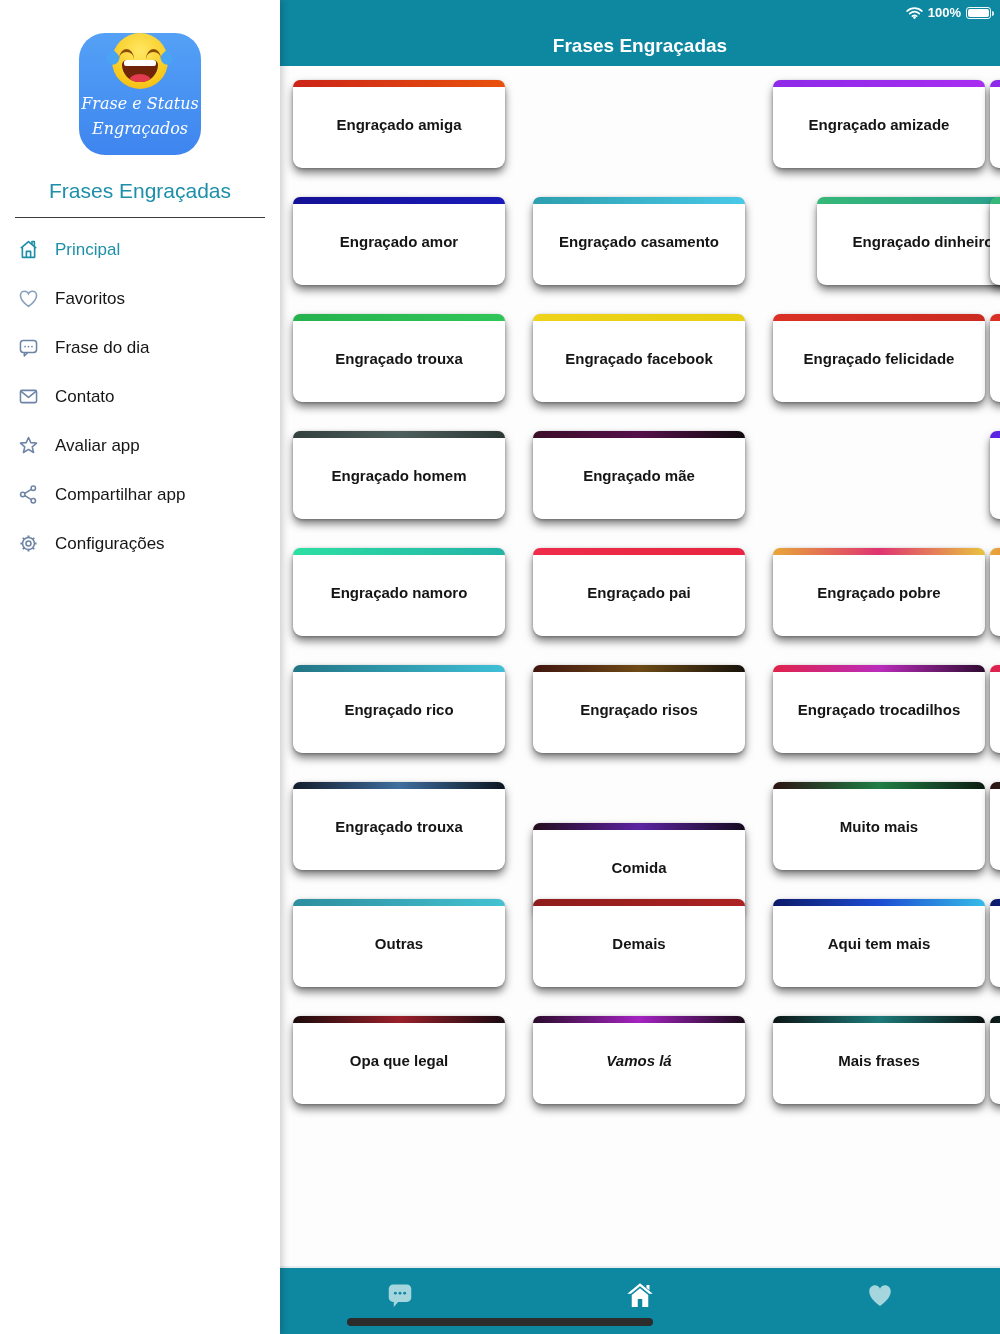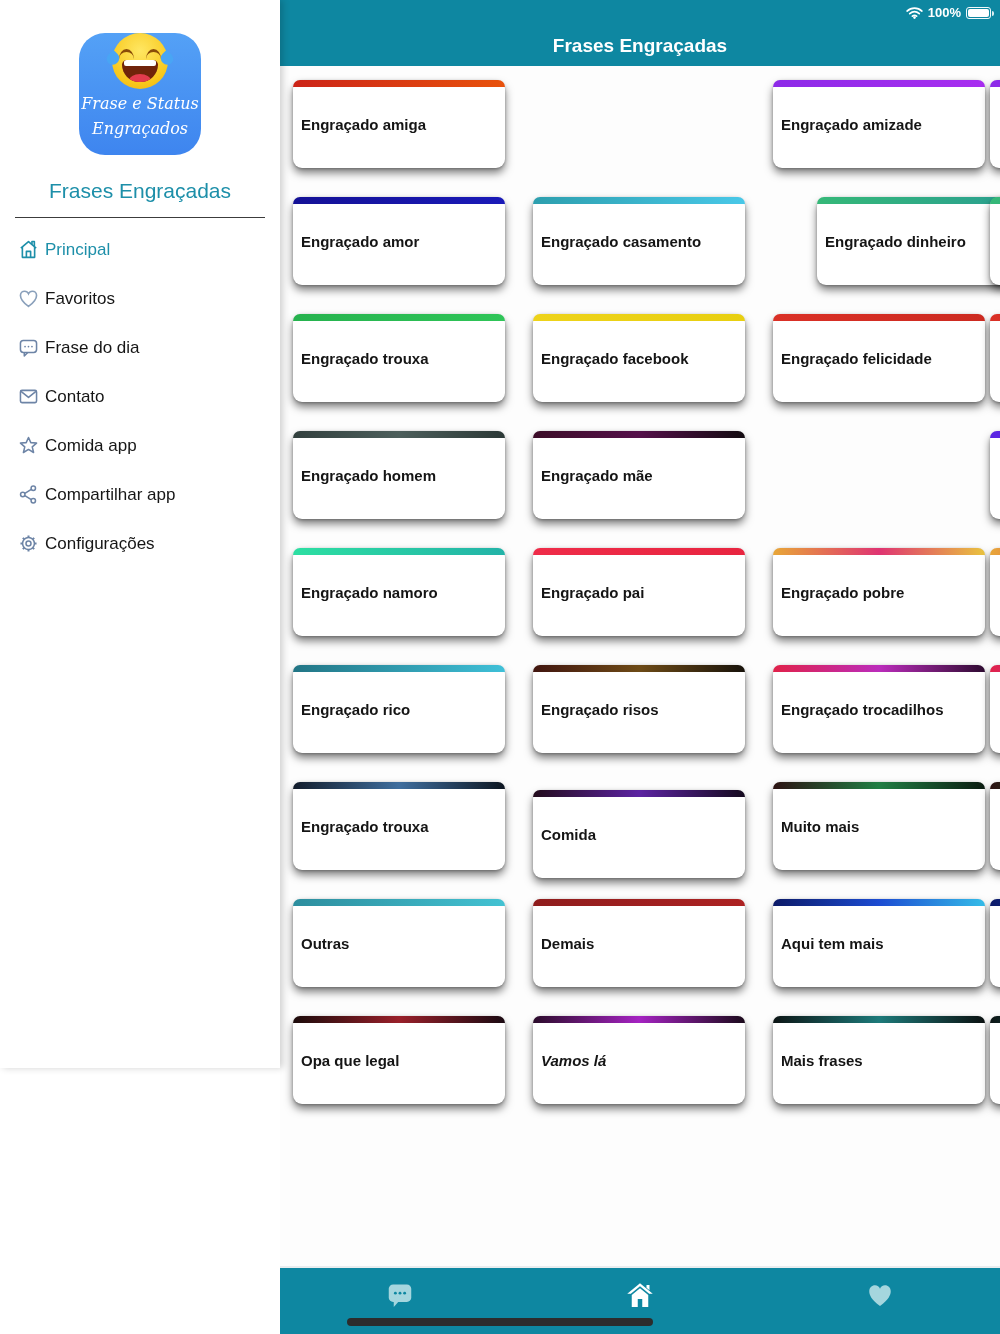--- a/index.html
+++ b/index.html
@@ -1,20 +1,20 @@
 <!DOCTYPE html>
 <html><head>
 <meta charset="utf-8">
 <style>
   * { margin:0; padding:0; box-sizing:border-box; }
   html,body { width:1000px; height:1334px; }
   body { font-family:"Liberation Sans", sans-serif; background:#fff; position:relative; overflow:hidden; }
 
   
-  .sidebar { position:absolute; left:0; top:0; width:280px; height:1068px; background:#fff;
+  .sidebar { position:absolute; left:0; top:0; width:280px; height:1334px; background:#fff;
              z-index:3; box-shadow:3px 0 7px rgba(0,0,0,0.18); }
   .logo { width:122px; height:122px; margin:33px auto 0; border-radius:26px;
           background:linear-gradient(180deg,#54a1f6,#3e85ef); text-align:center; }
   .face { width:56px; height:56px; border-radius:50%; margin:9px auto 3px;
           background:radial-gradient(circle at 50% 32%,#ffe763,#f8c81c 68%,#eeb012); position:relative; }
   .eye { position:absolute; top:16px; width:15px; height:10px;
          border-top:3.2px solid #8a4c08; border-radius:50% 50% 0 0 / 100% 100% 0 0; }
   .eye.l { left:7px; } .eye.r { right:7px; }
   .mouth { position:absolute; left:50%; transform:translateX(-50%); top:27px; width:36px; height:22px;
            background:#70240a; border-radius:5px 5px 18px 18px; overflow:hidden; }
@@ -23,41 +23,41 @@
             background:#e23b4e; border-radius:50%; }
   .tear { position:absolute; width:12px; height:13px; background:#49a5f4; }
   .tear.l { left:-5px; top:19px; border-radius:0 50% 50% 50%; transform:rotate(45deg); }
   .tear.r { right:-5px; top:19px; border-radius:50% 0 50% 50%; transform:rotate(-45deg); }
   .logo-text { color:#fff; font-family:"DejaVu Serif", serif; font-style:italic; font-size:16px; line-height:1.55; }
   .side-title { text-align:center; color:#1d8fa9; font-size:21px; margin-top:24px; }
   .side-divider { width:250px; margin:14px auto 0; border-top:1px solid #3c3c3c; }
   .menu { margin-top:7px; }
   .menu-item { display:flex; align-items:center; height:49px; padding-left:17px; cursor:pointer; }
   .menu-item svg { width:23px; height:23px; flex:0 0 23px; }
-  .menu-label { font-size:17px; color:#161616; margin-left:5px; }
+  .menu-label { font-size:17px; color:#161616; margin-left:15px; }
   .menu-item.active .menu-label { color:#1d8fa9; }
 
   
   .main { position:absolute; left:280px; top:0; width:720px; height:1334px; }
   .header { position:relative; height:66px; background:#0e87a1; }
   .status { position:absolute; top:5px; right:9px; display:flex; align-items:center; gap:5px; color:#fff;
             font-size:13px; font-weight:bold; }
   .battery { position:relative; width:25px; height:12px; border:1px solid rgba(255,255,255,0.95);
              border-radius:3px; }
   .battery::before { content:""; position:absolute; left:1px; top:1px; bottom:1px; right:1px;
                      background:#fff; border-radius:2px; }
   .battery::after { content:""; position:absolute; right:-4px; top:3px; width:2.5px; height:5px;
                     background:rgba(255,255,255,0.85); border-radius:0 2px 2px 0; }
   .header-title { position:absolute; left:0; right:0; bottom:9px; text-align:center; color:#fff;
                   font-size:19px; font-weight:bold; }
 
   .content { position:absolute; top:66px; left:0; width:720px; height:1200px; background:#fdfdfd; overflow:hidden; }
   .card { position:absolute; width:212px; height:88px; background:#fff; border-radius:9px;
           box-shadow:0 5px 9px rgba(0,0,0,0.5), 0 1px 3px rgba(0,0,0,0.25);
-          display:flex; align-items:center; cursor:pointer; }
+          display:flex; align-items:center; justify-content:center; cursor:pointer; }
   .card-accent { position:absolute; top:0; left:0; right:0; height:7px; border-radius:9px 9px 0 0; }
   .card-label { font-size:15px; font-weight:bold; color:#151515; text-align:center; padding:0 8px; }
 
   .bottombar { position:absolute; left:0; top:1266px; width:720px; height:68px; background:#0e87a1;
                border-top:2px solid #e9edef; display:flex; align-items:flex-start; }
   .bottom-btn { flex:1; display:flex; justify-content:center; padding-top:12px; cursor:pointer; }
   .bottom-btn svg { width:34px; height:30px; }
 
   .home-indicator { position:absolute; left:347px; top:1318px; width:306px; height:8px;
                     background:#2c2c2c; border-radius:4.5px; z-index:6; }
@@ -113,21 +113,21 @@
       <svg viewBox="0 0 24 24" fill="none" stroke="#6d84a6" stroke-width="1.6" stroke-linejoin="round">
         <rect x="3.6" y="5.6" width="16.8" height="12.8" rx="1.6"></rect>
           <path d="M4.2 6.6 L12 13 L19.8 6.6"></path>
       </svg>
       <span class="menu-label">Contato</span>
     </div>
     <div class="menu-item">
       <svg viewBox="0 0 24 24" fill="none" stroke="#6d84a6" stroke-width="1.6" stroke-linejoin="round">
         <path d="M12 3.6 L14.4 9 L20.4 9.5 L15.9 13.4 L17.3 19.3 L12 16.1 L6.7 19.3 L8.1 13.4 L3.6 9.5 L9.6 9 Z"></path>
       </svg>
-      <span class="menu-label">Comida app</span>
+      <span class="menu-label">Avaliar app</span>
     </div>
     <div class="menu-item">
       <svg viewBox="0 0 24 24" fill="none" stroke="#6d84a6" stroke-width="1.6">
         <circle cx="6" cy="12" r="2.3"></circle>
           <circle cx="17" cy="5.5" r="2.3"></circle>
           <circle cx="17" cy="18.5" r="2.3"></circle>
         <path d="M8.2 10.9 L14.9 6.6 M8.2 13.1 L14.9 17.4"></path>
       </svg>
       <span class="menu-label">Compartilhar app</span>
     </div>
@@ -222,21 +222,21 @@
         <div class="card-label">Engraçado risos</div>
       </div>
       <div class="card" style="left: 493px; top: 599px;">
         <div class="card-accent" style="background: linear-gradient(90deg, rgb(224, 34, 74), rgb(187, 44, 187), rgb(46, 11, 49));"></div>
         <div class="card-label">Engraçado trocadilhos</div>
       </div>
       <div class="card" style="left: 13px; top: 716px;">
         <div class="card-accent" style="background: linear-gradient(90deg, rgb(19, 29, 44), rgb(63, 110, 158), rgb(12, 21, 32));"></div>
         <div class="card-label">Engraçado trouxa</div>
       </div>
-      <div class="card" style="left: 253px; top: 724px;">
+      <div class="card" style="left: 253px; top: 757px;">
         <div class="card-accent" style="background: linear-gradient(90deg, rgb(35, 12, 28), rgb(92, 35, 162), rgb(21, 10, 30));"></div>
         <div class="card-label">Comida</div>
       </div>
       <div class="card" style="left: 493px; top: 716px;">
         <div class="card-accent" style="background: linear-gradient(90deg, rgb(44, 18, 18), rgb(33, 126, 68), rgb(11, 28, 17));"></div>
         <div class="card-label">Muito mais</div>
       </div>
       <div class="card" style="left: 13px; top: 833px;">
         <div class="card-accent" style="background: linear-gradient(90deg, rgb(45, 142, 158), rgb(67, 194, 210));"></div>
         <div class="card-label">Outras</div>

